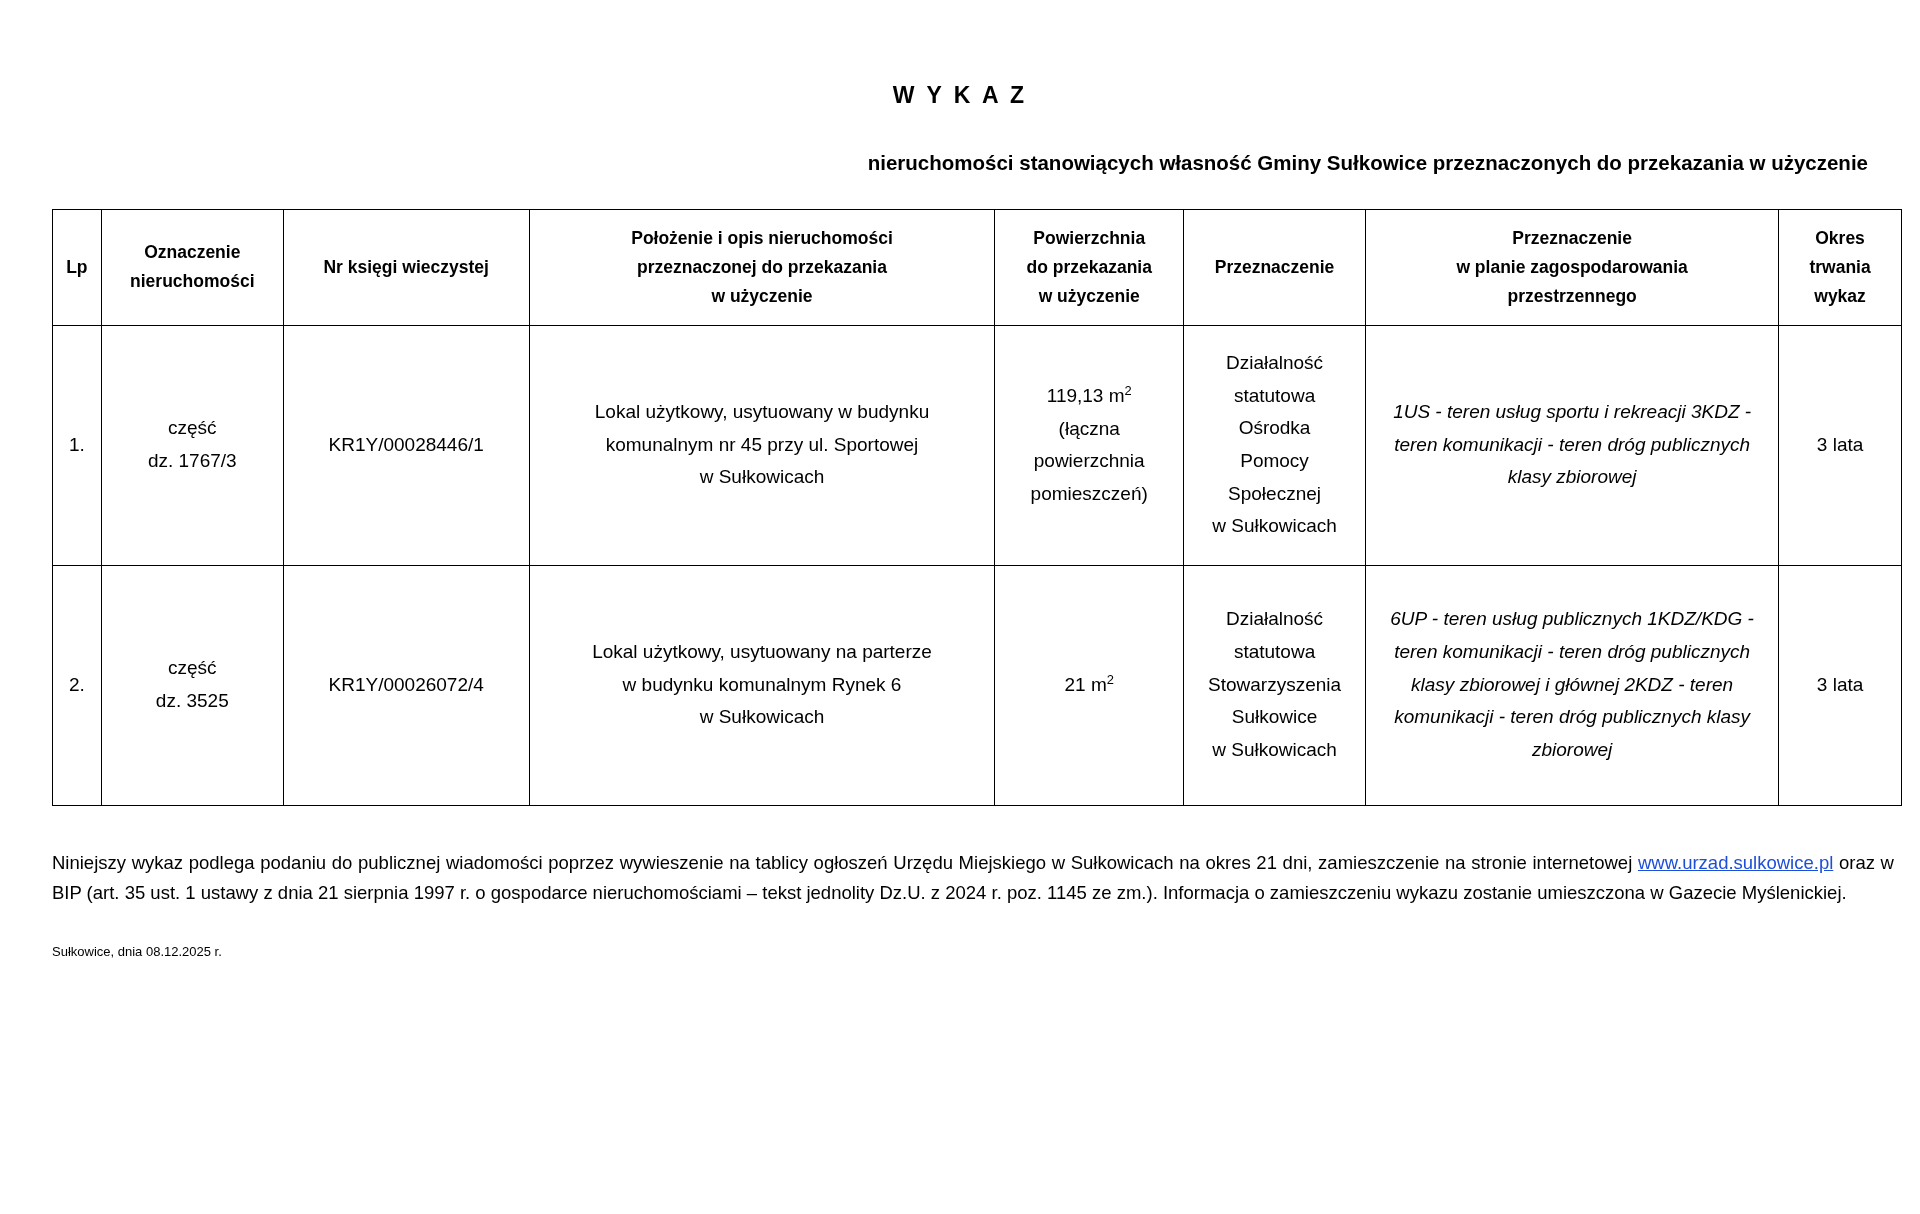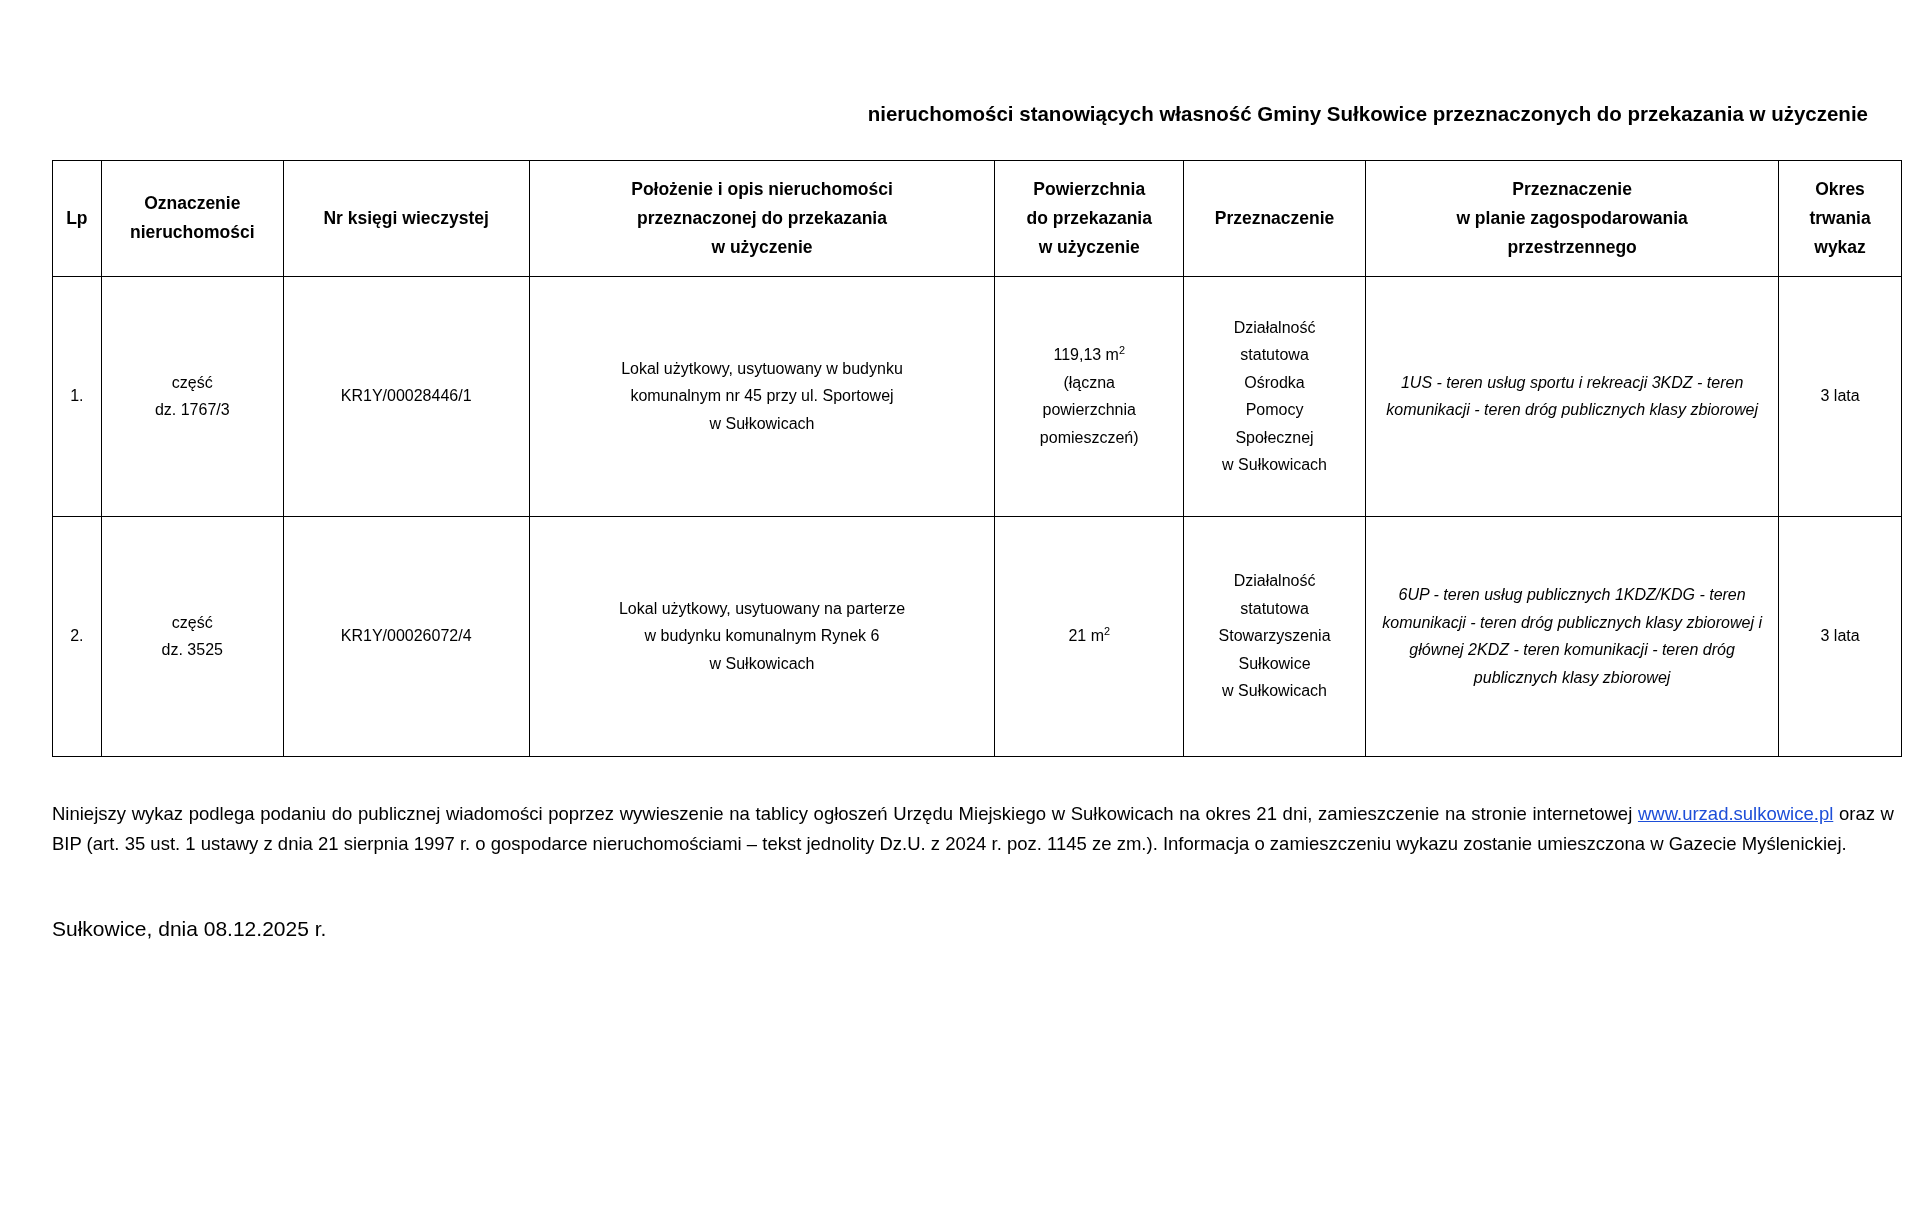--- a/index.html
+++ b/index.html
@@ -45,21 +45,21 @@
     vertical-align: middle;
   }
   table.wykaz thead th {
     font-weight: bold;
     font-size: 17.5px;
     line-height: 1.65;
     text-align: center;
     padding: 14px 6px;
   }
   table.wykaz tbody td {
-    font-size: 16px;
+    font-size: 19px;
     line-height: 1.72;
     text-align: center;
     padding: 12px 8px;
   }
   td.cell-lp { font-size: 17.5px; }
   td.cell-desc {
     text-align: center;
     padding: 12px 14px;
   }
   td.cell-plan {
@@ -87,30 +87,31 @@
     text-align: justify;
     text-justify: inter-word;
     width: 1842px;
   }
   .notice a {
     color: #1d4ed8;
     text-decoration: underline;
     margin-top: 24px;
   }
   .place-date {
-    margin-top: 58px;
-    font-size: 21px;
+    margin-top: 36px;
+    font-size: 13px;
   }
   sup { font-size: 0.68em; vertical-align: super; }
 </style>
 </head>
 <body>
 
 <div class="page">
 
+  <div class="doc-title">W Y K A Z</div>
   <div class="doc-subtitle">nieruchomości stanowiących własność Gminy Sułkowice przeznaczonych do przekazania w użyczenie</div>
 
   <table class="wykaz">
     <colgroup>
       <col class="col1">
         <col class="col2">
         <col class="col3">
         <col class="col4">
       <col class="col5">
         <col class="col6">

